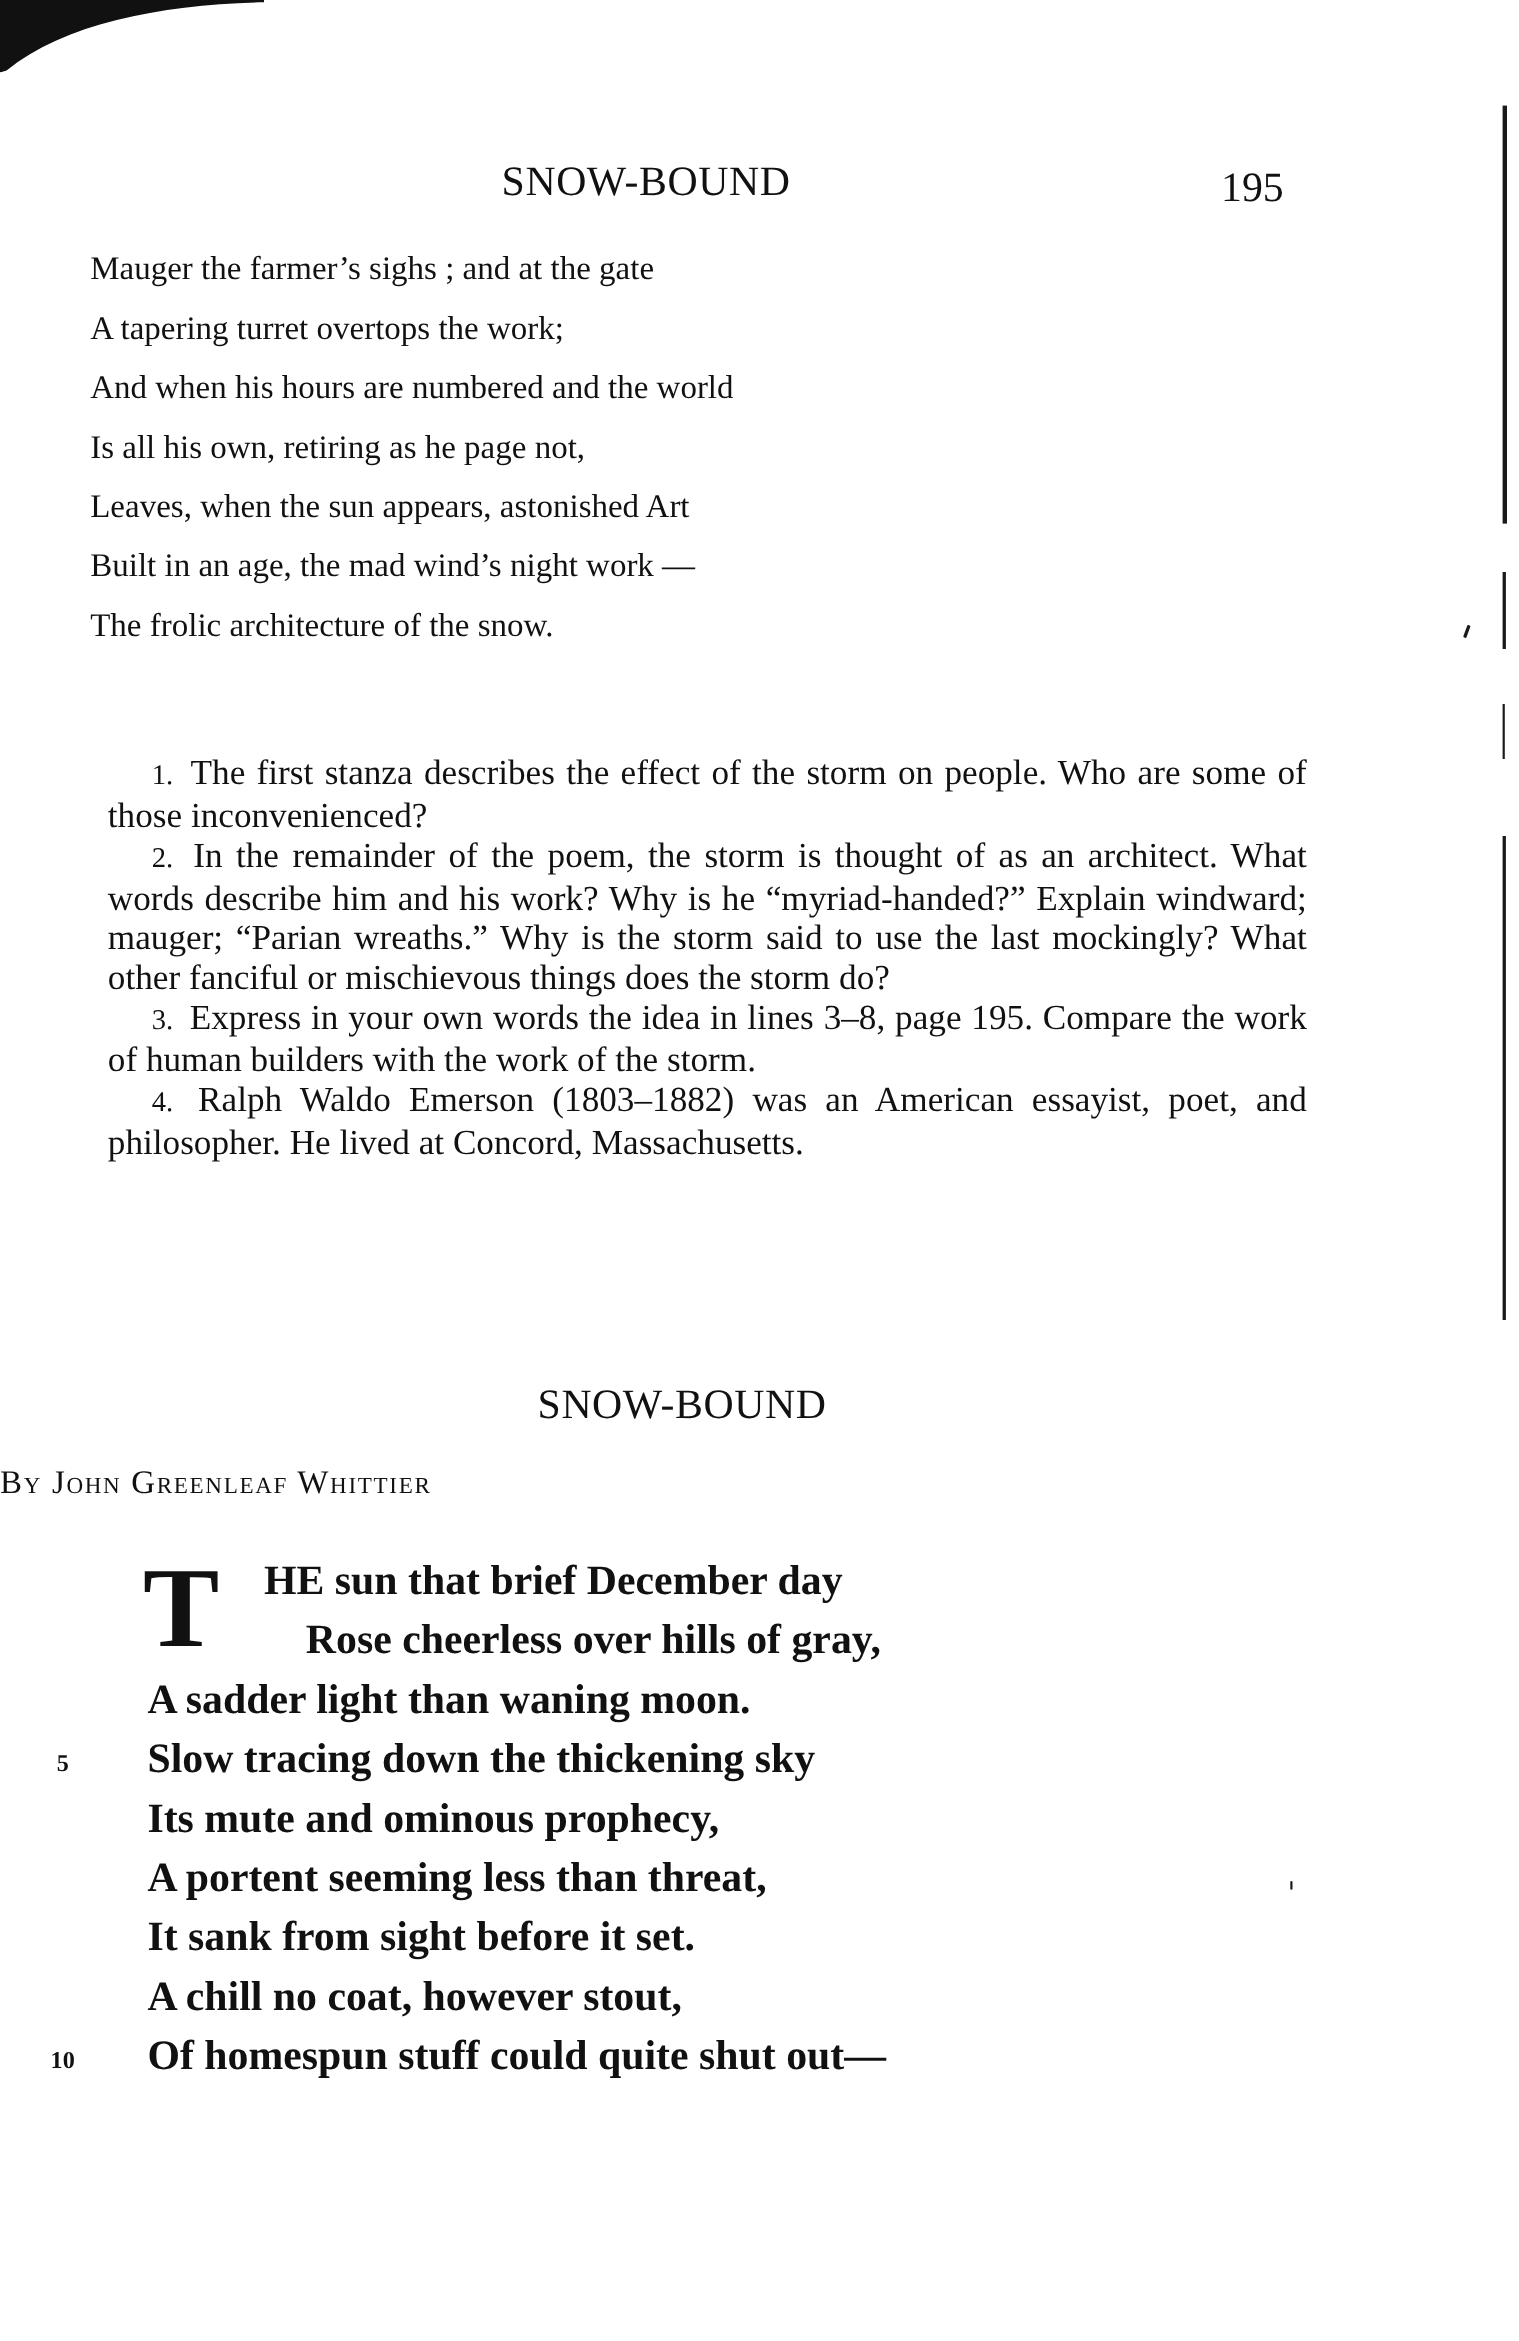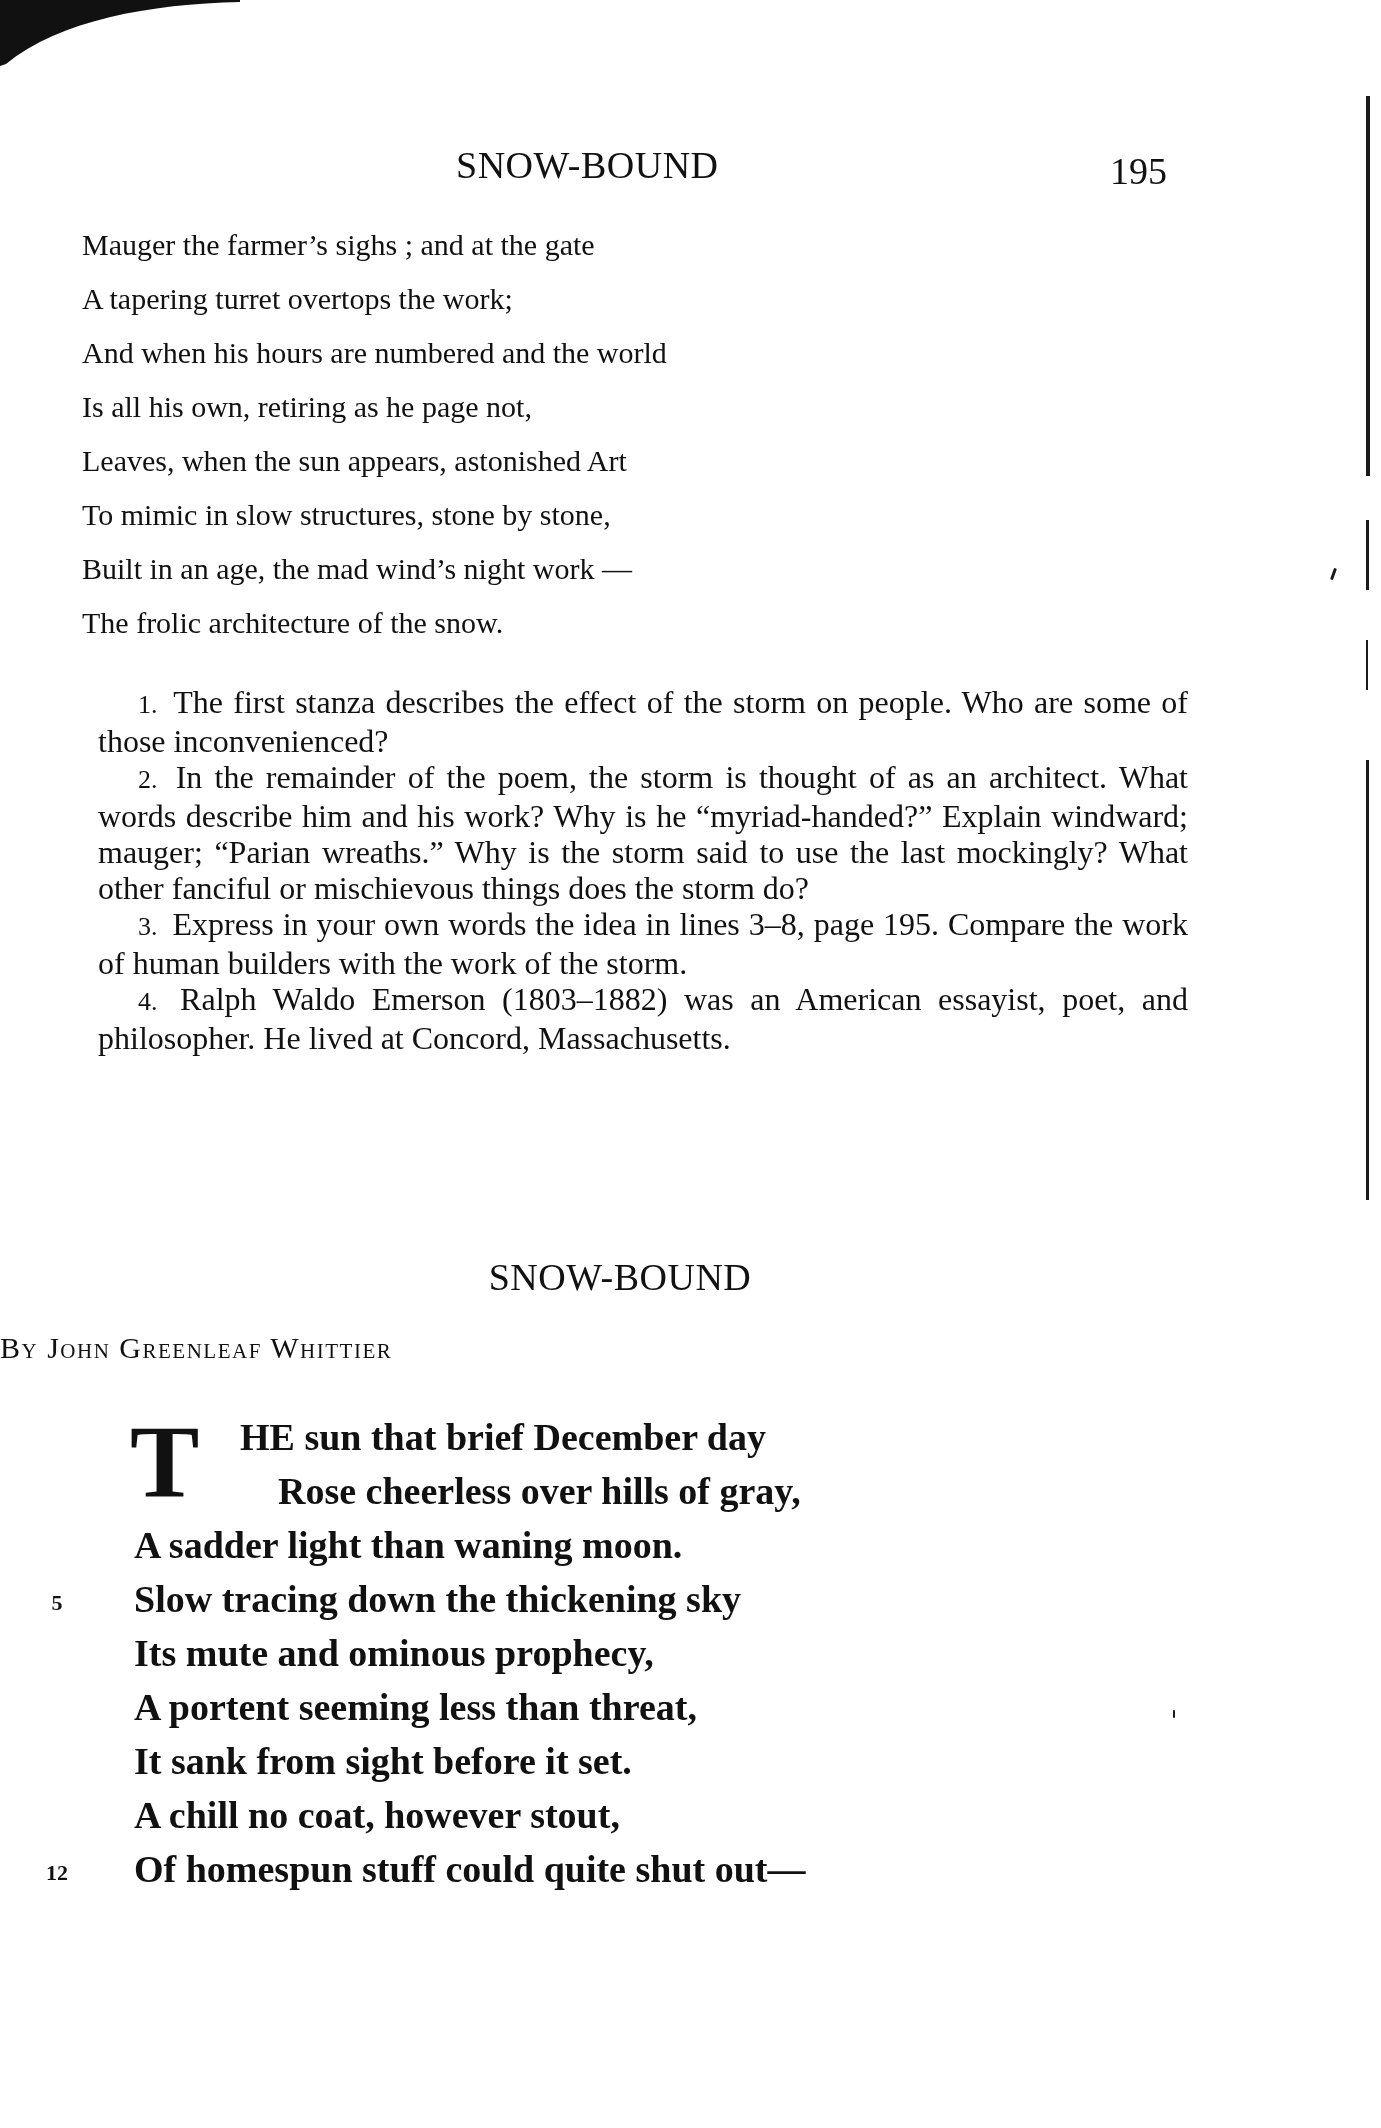--- a/index.html
+++ b/index.html
@@ -167,21 +167,20 @@
   <span class="running-title">SNOW-BOUND</span>
   <span class="page-number">195</span>
 </div>
 
 <div class="poem-block">
   <div class="poem-line">Mauger the farmer’s sighs ; and at the gate</div>
   <div class="poem-line">A tapering turret overtops the work;</div>
   <div class="poem-line">And when his hours are numbered and the world</div>
   <div class="poem-line">Is all his own, retiring as he page not,</div>
   <div class="poem-line">Leaves, when the sun appears, astonished Art</div>
-  <div class="poem-line">To mimic in slow structures, stone by stone,</div>
   <div class="poem-line">Built in an age, the mad wind’s night work —</div>
   <div class="poem-line">The frolic architecture of the snow.</div>
 </div>
 
 <div class="notes">
   <p class="note">
     <span class="num">1.</span>
     <span>The first stanza describes the effect of the storm on people. Who are some of those inconvenienced?</span>
   </p>
   <p class="note">
@@ -222,16 +221,16 @@
   <div class="poem2-line">
     <span>A portent seeming less than threat,</span>
   </div>
   <div class="poem2-line">
     <span>It sank from sight before it set.</span>
   </div>
   <div class="poem2-line">
     <span>A chill no coat, however stout,</span>
   </div>
   <div class="poem2-line">
-    <span class="line-no">12</span>
+    <span class="line-no">10</span>
     <span>Of homespun stuff could quite shut out—</span>
   </div>
 </div>
 
 </body></html>

